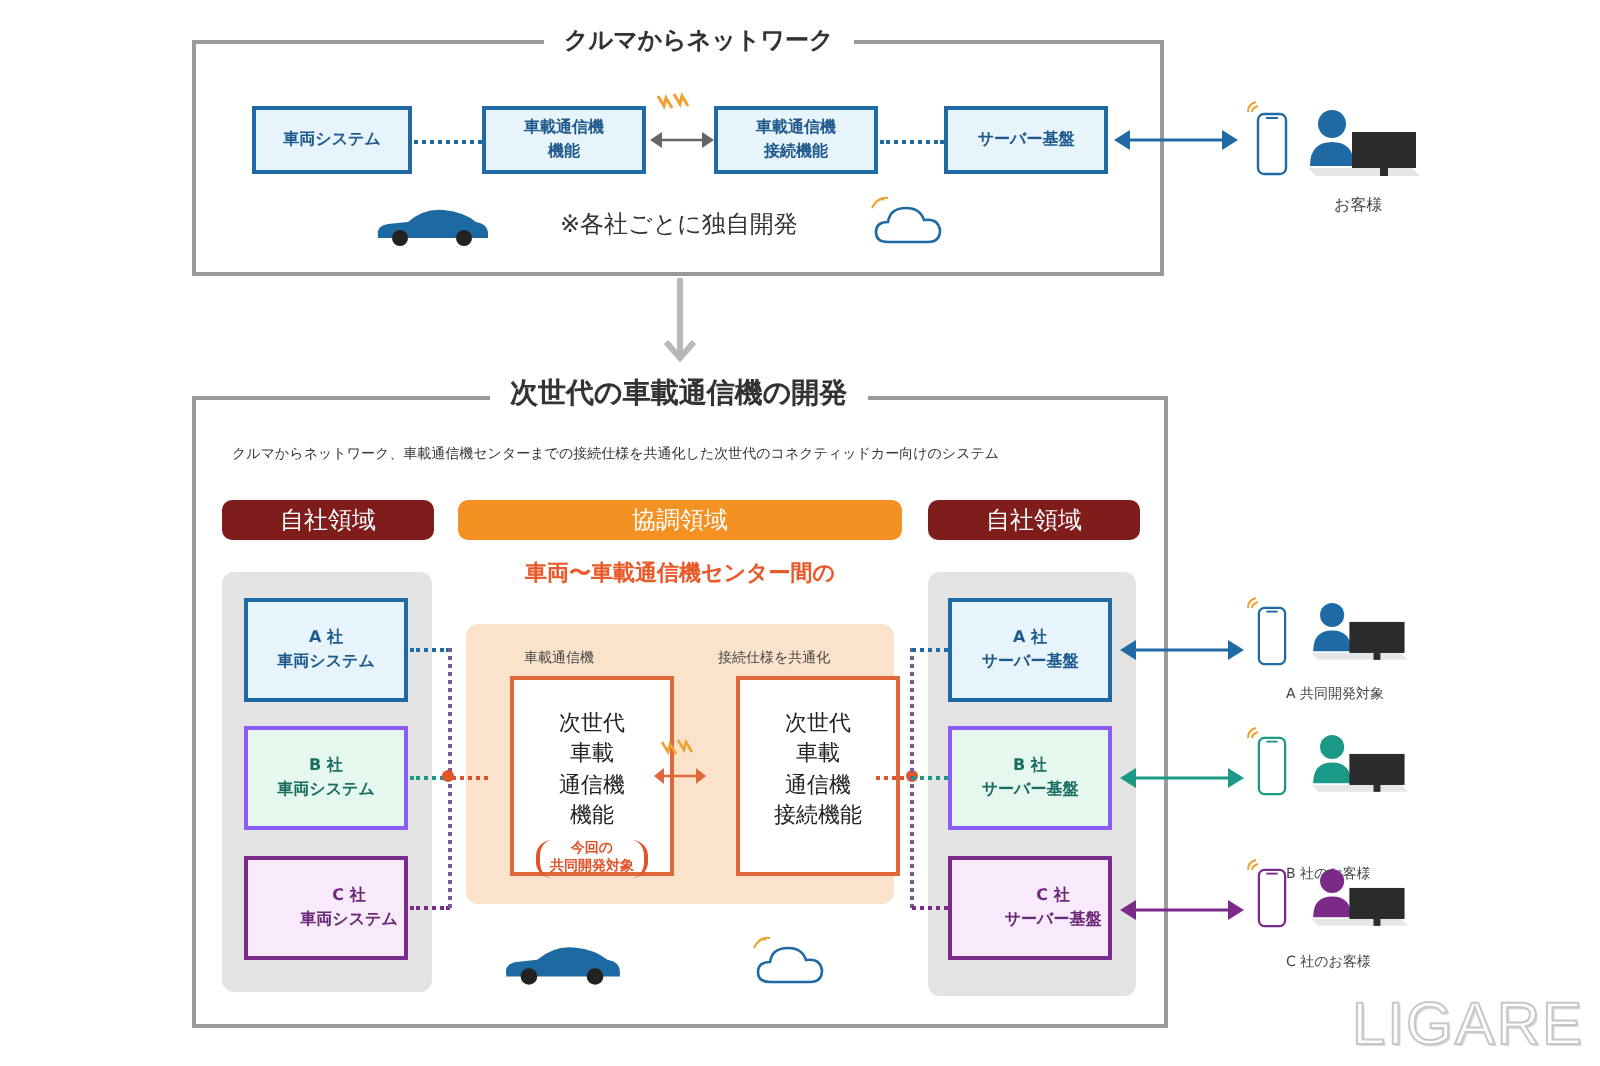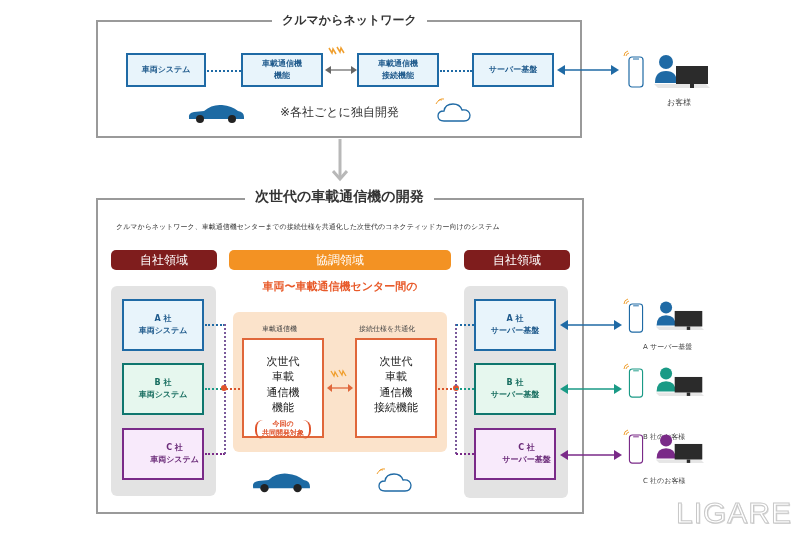--- a/index.html
+++ b/index.html
@@ -7,31 +7,31 @@
   body { position: relative; font-family: "DejaVu Sans", "Liberation Sans", sans-serif; color: #333; }
   .abs { position: absolute; }
 
   
   .frame { position: absolute; border: 2px solid #9a9a9a; }
   .frame-title { position: absolute; background: #fff; padding: 0 10px; font-weight: bold; color: #333; white-space: nowrap; }
 
   
   .box { position: absolute; display: flex; flex-direction: column; align-items: center; justify-content: center; text-align: center; font-size: 8px; font-weight: bold; line-height: 1.5; }
   .box-blue { background: #e8f4fb; border: 2px solid #1f6aa5; color: #1f5a8c; }
-  .box-green { background: #e6f7ee; border: 2px solid #0f766e; color: #186e60; }
+  .box-green { background: #e6f7ee; border: 2px solid #8b5cf6; color: #186e60; }
   .box-purple { background: #f8eafb; border: 2px solid #7a2a88; color: #6a2a78; padding-left: 23px; }
 
   .pill { position: absolute; border-radius: 5px; color: #fff; font-size: 12px; display: flex; align-items: center; justify-content: center; }
   .pill-gray { background: #7f1d1d; }
   .pill-orange { background: #f39223; }
 
   .gray-panel { position: absolute; background: #e3e3e3; border-radius: 6px; }
   .peach-panel { position: absolute; background: #fbe3cb; border-radius: 6px; }
 
-  .white-box { position: absolute; background: #fff; border: 2px solid #e0673a; display: flex; flex-direction: column; align-items: center; justify-content: flex-start; text-align: center; font-size: 11px; color: #222; line-height: 1.4; padding-top: 14px; }
+  .white-box { position: absolute; background: #fff; border: 2px solid #e0673a; display: flex; flex-direction: column; align-items: center; justify-content: flex-start; text-align: center; font-size: 11px; color: #222; line-height: 1.4; padding-top: 14px; margin-left: 13px; }
 
   .dot-h { position: absolute; border-top: 2px dotted #1f6aa5; height: 0; }
   .dot-v { position: absolute; border-left: 2px dotted #1f6aa5; width: 0; }
   .dot-h-red { position: absolute; border-top: 2px dotted #d9542c; height: 0; }
   .red-dot { position: absolute; width: 6px; height: 6px; border-radius: 50%; background: #e0542c; }
 
   .small-label { position: absolute; font-size: 7px; color: #444; white-space: nowrap; }
   .cust-label { position: absolute; font-size: 7px; color: #444; white-space: nowrap; text-align: center; }
 </style>
 </head>
@@ -230,21 +230,21 @@
   <rect x="1" y="1" width="14" height="30" rx="3" fill="#fff" stroke="#1f6aa5" stroke-width="1.2"></rect>
   <line x1="5" y1="3" x2="11" y2="3" stroke="#1f6aa5" stroke-width="1"></line>
 </svg>
 <svg class="abs" style="left:654px; top:300px;" width="50" height="34" viewBox="0 0 58 38">
   <polygon points="2,30 54,30 58,34 6,34" fill="#e6e6e6"></polygon>
   <circle cx="14" cy="8" r="7" fill="#1f6aa5"></circle>
     <path d="M3,29 Q3,17 14,17 Q25,17 25,29 Z" fill="#1f6aa5"></path>
   <rect x="24" y="12" width="32" height="18" fill="#2b2b2b"></rect>
     <rect x="38" y="30" width="4" height="4" fill="#2b2b2b"></rect>
 </svg>
-<div class="cust-label" style="left:643px; top:342px;">A サーバー基盤</div>
+<div class="cust-label" style="left:643px; top:342px;">A 共同開発対象</div>
 
 <svg class="abs" style="left:622px; top:362px;" width="10" height="8" viewBox="0 0 10 8">
   <path d="M2,7 Q2,3 6,2" fill="none" stroke="#f0a030" stroke-width="1"></path>
     <path d="M4,7 Q4,5 7,4" fill="none" stroke="#f0a030" stroke-width="1"></path>
 </svg>
 <svg class="abs" style="left:628px; top:368px;" width="16" height="30" viewBox="0 0 16 32">
   <rect x="1" y="1" width="14" height="30" rx="3" fill="#fff" stroke="#1a9a86" stroke-width="1.2"></rect>
   <line x1="5" y1="3" x2="11" y2="3" stroke="#1a9a86" stroke-width="1"></line>
 </svg>
 <svg class="abs" style="left:654px; top:366px;" width="50" height="34" viewBox="0 0 58 38">

